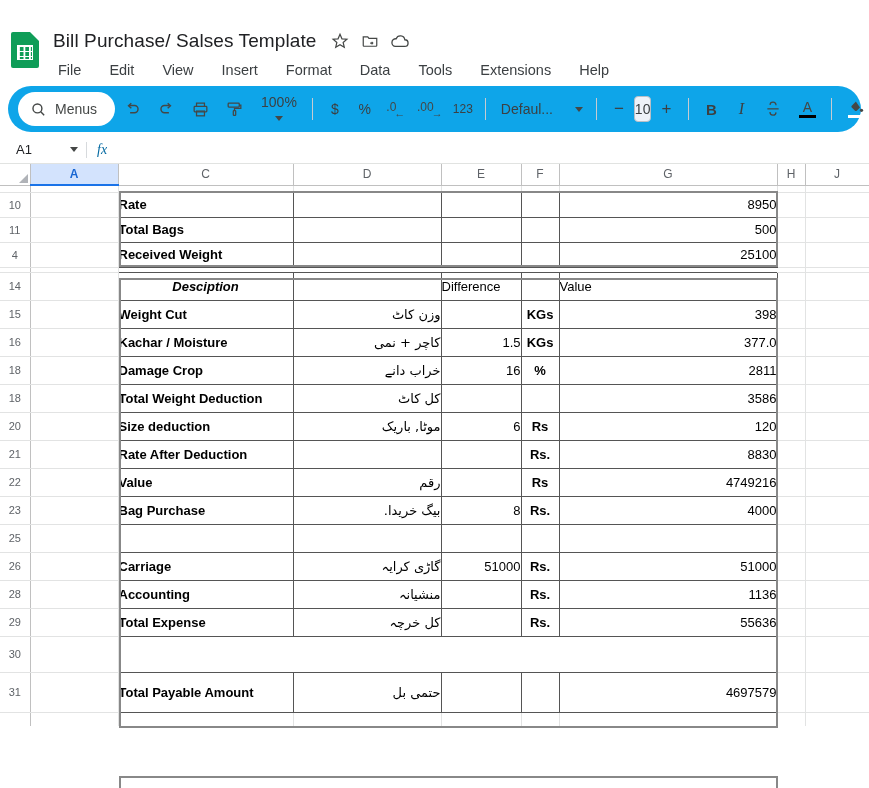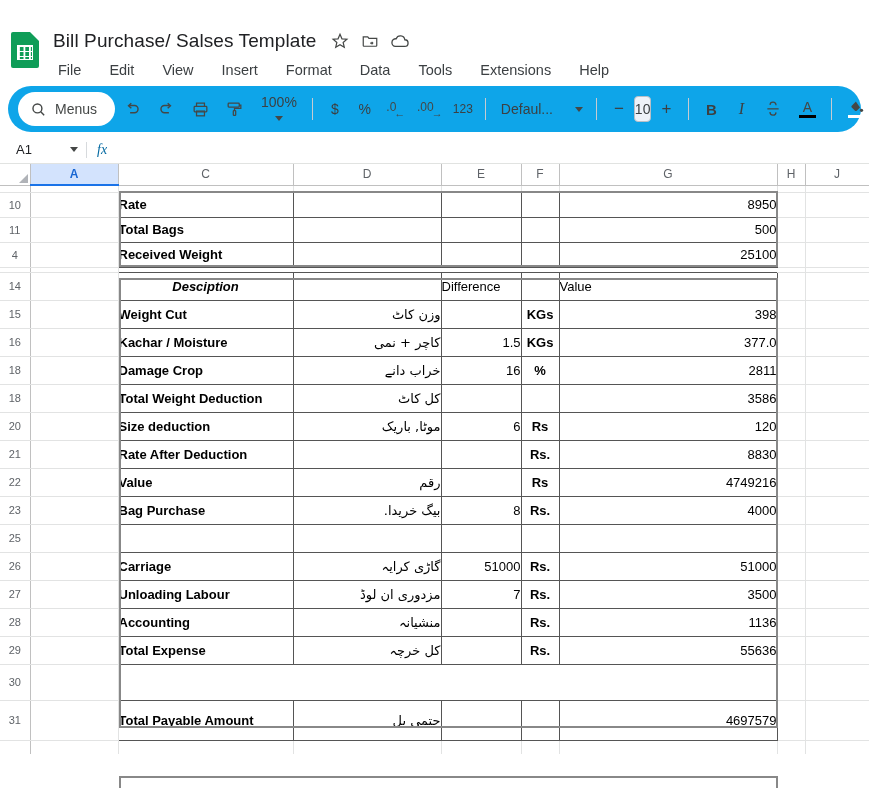--- a/index.html
+++ b/index.html
@@ -673,31 +673,20 @@
       <td class="cell colA"></td>
       <td class="cell bx bx-lbl">Carriage</td>
       <td class="cell bx bx-urdu">گاڑی کرایہ</td>
       <td class="cell bx bx-num">51000</td>
       <td class="cell bx bx-unit">Rs.</td>
       <td class="cell bx bx-num">51000</td>
       <td class="cell"></td>
       <td class="cell"></td>
     </tr>
     <tr style="height:28px">
-      <td class="rowhdr">27</td>
-      <td class="cell colA"></td>
-      <td class="cell bx bx-lbl">Unloading Labour</td>
-      <td class="cell bx bx-urdu">مزدوری ان لوڈ</td>
-      <td class="cell bx bx-num">7</td>
-      <td class="cell bx bx-unit">Rs.</td>
-      <td class="cell bx bx-num">3500</td>
-      <td class="cell"></td>
-      <td class="cell"></td>
-    </tr>
-    <tr style="height:28px">
       <td class="rowhdr">28</td>
       <td class="cell colA"></td>
       <td class="cell bx bx-lbl">Accounting</td>
       <td class="cell bx bx-urdu">منشیانہ</td>
       <td class="cell bx bx-num"></td>
       <td class="cell bx bx-unit">Rs.</td>
       <td class="cell bx bx-num">1136</td>
       <td class="cell"></td>
       <td class="cell"></td>
     </tr>

